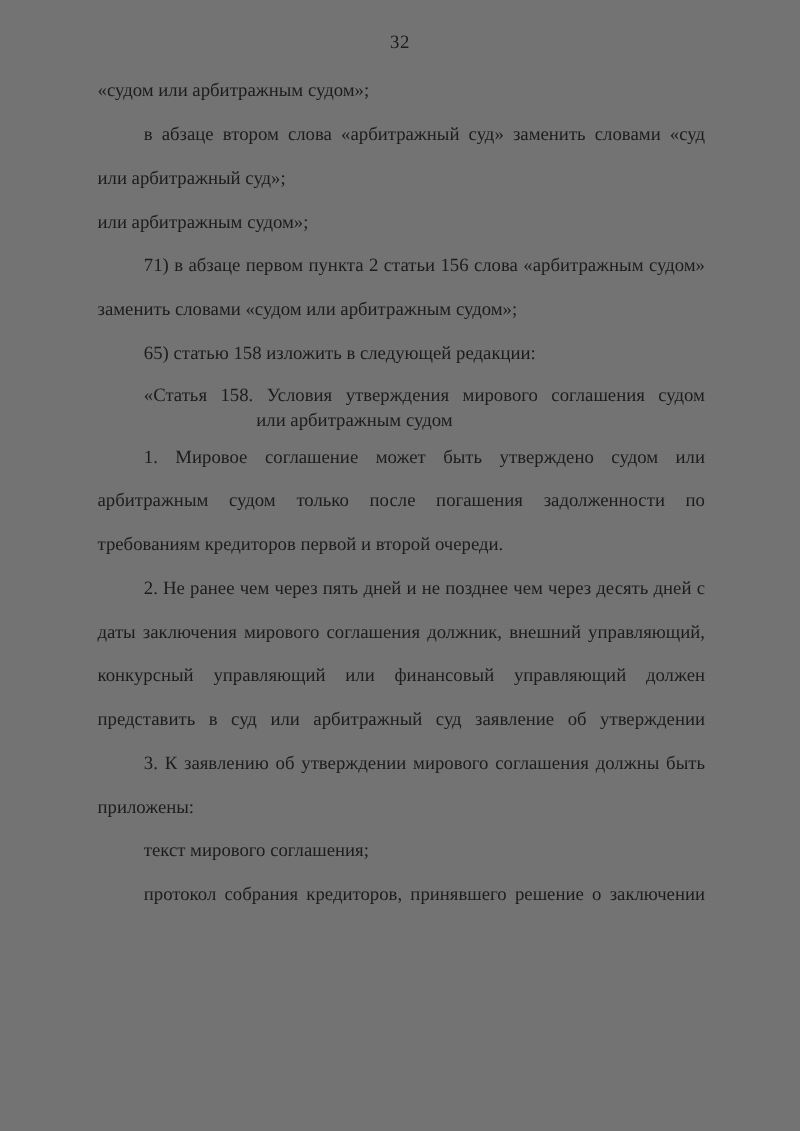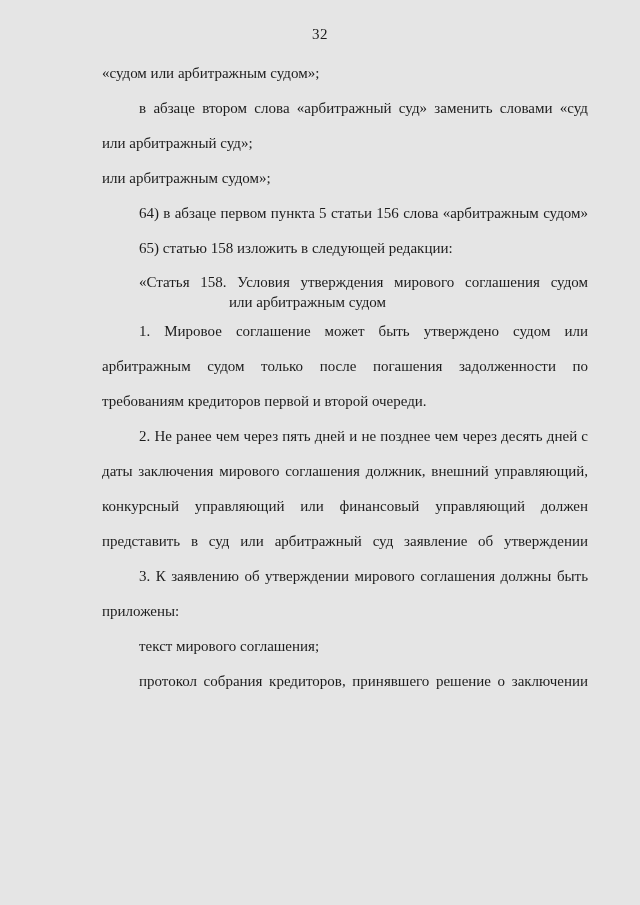--- a/index.html
+++ b/index.html
@@ -4,41 +4,40 @@
 <style>
   html, body {
     margin: 0;
     padding: 0;
     background: #ffffff;
   }
   .page {
     position: relative;
     width: 640px;
     height: 905px;
-    background: #e5e5e5;
+    background: #737373;
     font-family: "Liberation Serif", "DejaVu Serif", serif;
     color: #1c1c1c;
     overflow: hidden;
   }
   .page-number {
     position: absolute;
     top: 26px;
     left: 0;
     width: 100%;
     text-align: center;
     font-size: 15px;
     letter-spacing: 0.5px;
   }
   .content {
     position: absolute;
     top: 56px;
     left: 78px;
     width: 486px;
     font-size: 15px;
-    margin-left: 24px;
   }
   .line {
     height: 35px;
     line-height: 35px;
     white-space: nowrap;
     overflow: visible;
   }
   .indent {
     padding-left: 37px;
   }
@@ -69,21 +68,22 @@
 </head>
 <body>
 
 <div class="page">
   <div class="page-number">32</div>
   <div class="content">
       <div class="line">«судом или арбитражным судом»;</div>
       <div class="line indent justify">в абзаце втором слова «арбитражный суд» заменить словами «суд</div>
       <div class="line">или арбитражный суд»;</div>
       <div class="line">или арбитражным судом»;</div>
-      <div class="line indent justify">64) в абзаце первом пункта 5 статьи 156 слова «арбитражным судом»</div>
+      <div class="line indent justify">71) в абзаце первом пункта 2 статьи 156 слова «арбитражным судом»</div>
+      <div class="line">заменить словами «судом или арбитражным судом»;</div>
       <div class="line indent">65) статью 158 изложить в следующей редакции:</div>
       <div class="hline1"><span>«Статья 158. </span><span class="bold">Условия утверждения мирового соглашения судом</span></div>
       <div class="hline2 bold">или арбитражным судом</div>
       <div class="line indent justify">1. Мировое соглашение может быть утверждено судом или</div>
       <div class="line justify">арбитражным судом только после погашения задолженности по</div>
       <div class="line">требованиям кредиторов первой и второй очереди.</div>
       <div class="line indent justify">2. Не ранее чем через пять дней и не позднее чем через десять дней с</div>
       <div class="line justify">даты заключения мирового соглашения должник, внешний управляющий,</div>
       <div class="line justify">конкурсный управляющий или финансовый управляющий должен</div>
       <div class="line justify">представить в суд или арбитражный суд заявление об утверждении</div>

